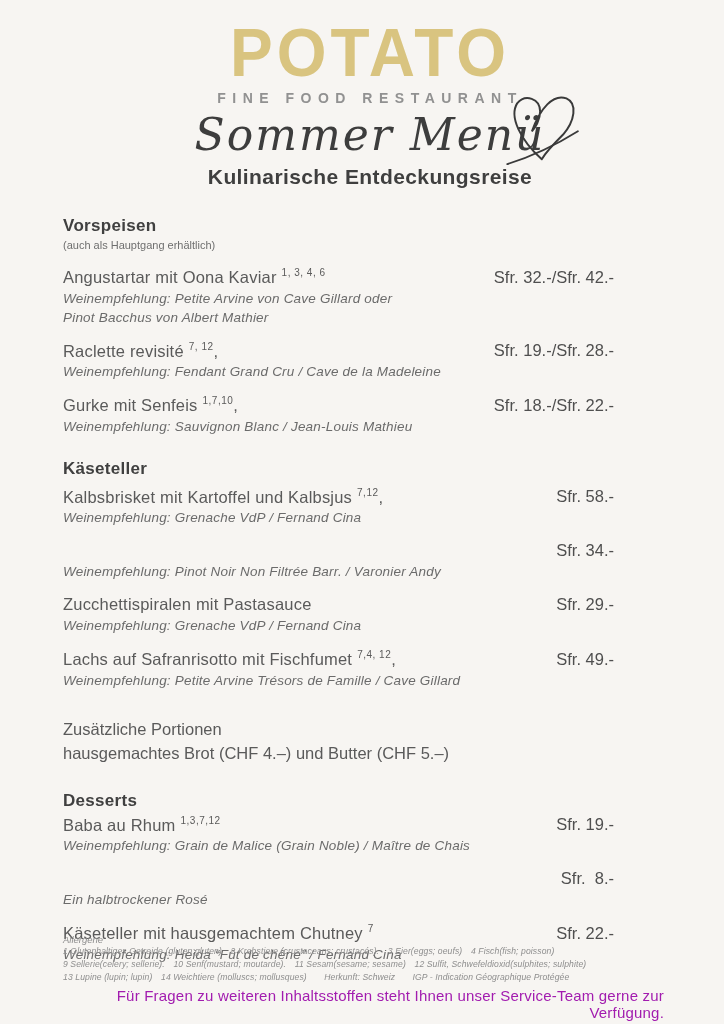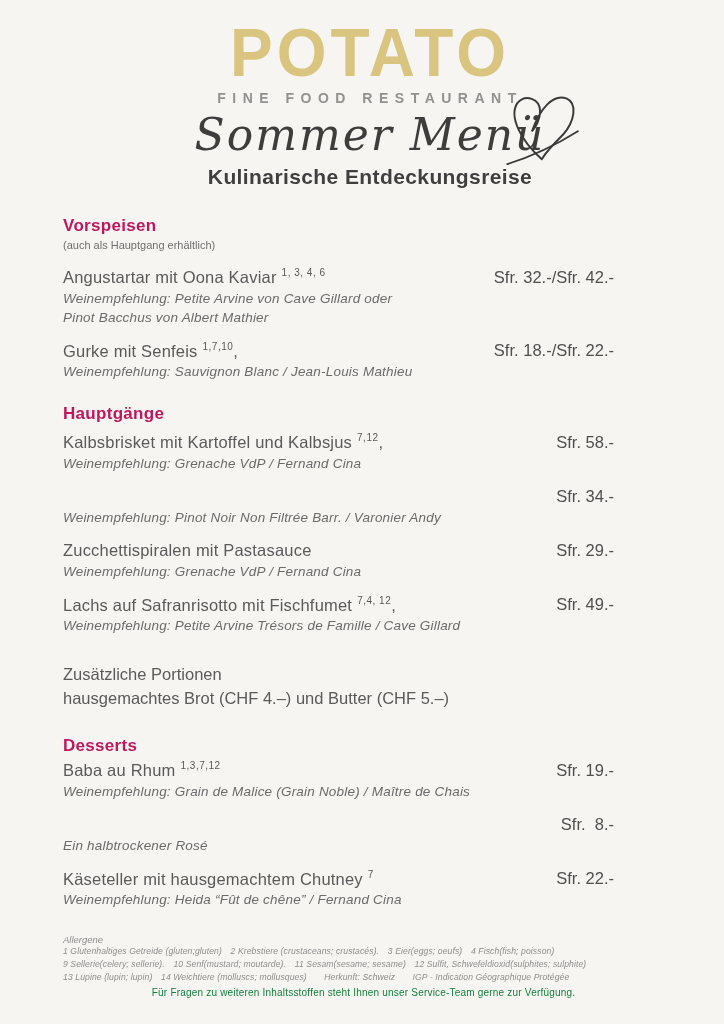--- a/index.html
+++ b/index.html
@@ -32,21 +32,21 @@
   }
   .heart{position:absolute;top:86px;left:496px;}
   .tagline{
     margin-top:2px;font-size:21px;font-weight:700;color:#3f3f3f;
     letter-spacing:0.4px;
   }
 
   
   .menu{margin:27px 118px 0 55px;}
   .section-title{
-    margin:0;font-size:17px;font-weight:700;color:#be185d;letter-spacing:0.3px;
+    margin:0;font-size:17px;font-weight:700;color:#404040;letter-spacing:0.3px;
   }
   .section{margin-top:25px;}
   .section:first-child{margin-top:0;}
   .section-note{font-size:11px;color:#6f6f6f;margin:3px 0 2px;}
   .section-note:empty{display:none;}
   .item{margin-top:16px;}
   .item:first-of-type{margin-top:8px;}
   .row{display:flex;align-items:baseline;}
   .dish{font-size:16.5px;color:#5a5a5a;letter-spacing:0.2px;}
   .dish sup{font-size:10px;color:#5a5a5a;margin-left:5px;letter-spacing:0.5px;text-align:center;}
@@ -54,21 +54,21 @@
   .price{margin-left:auto;font-size:16.5px;color:#4f4f4f;white-space:pre;padding-left:12px;}
   .wine{font-size:13.5px;font-style:italic;color:#6b6b6b;margin-top:4px;letter-spacing:0.2px;}
   .wine:empty{display:none;}
 
   .extras{margin-top:30px;font-size:16.5px;color:#5a5a5a;line-height:1.45;}
 
   
   .footer{position:absolute;left:55px;right:68px;top:934px;}
   .allergen-title{font-size:9.5px;font-style:italic;color:#8e8e8e;}
   .allergen-line{font-size:8.6px;font-style:italic;color:#8e8e8e;line-height:1.5;letter-spacing:0.1px;}
-  .service-note{margin-top:3px;text-align:center;font-size:10px;color:#15803d;letter-spacing:0.2px;}
+  .service-note{margin-top:3px;text-align:right;font-size:15px;color:#a21caf;letter-spacing:0.2px;}
 </style>
 </head>
 <body>
 
 <div class="page">
 
   <div class="header">
     <div class="brand">POTATO</div>
     <div class="brand-sub">FINE FOOD RESTAURANT</div>
     <div class="script-title">Sommer Menü</div>
@@ -89,32 +89,39 @@
 
       <div class="item">
         <div class="row">
           <div class="dish"><span>Angustartar mit Oona Kaviar</span><sup>1, 3, 4, 6</sup><span></span></div>
           <div class="price">Sfr. 32.-/Sfr. 42.-</div>
         </div>
         <div class="wine">Weinempfehlung: Petite Arvine von Cave Gillard oder</div>
         <div class="wine">Pinot Bacchus von Albert Mathier</div>
       </div>
 
+      <div class="item">
+        <div class="row">
+          <div class="dish"><span>Raclette revisité</span><sup>7, 12</sup><span>,</span></div>
+          <div class="price">Sfr. 19.-/Sfr. 28.-</div>
+        </div>
+        <div class="wine">Weinempfehlung: Fendant Grand Cru / Cave de la Madeleine</div>
+      </div>
 
       <div class="item">
         <div class="row">
           <div class="dish"><span>Gurke mit Senfeis</span><sup>1,7,10</sup><span>,</span></div>
           <div class="price">Sfr. 18.-/Sfr. 22.-</div>
         </div>
         <div class="wine">Weinempfehlung: Sauvignon Blanc / Jean-Louis Mathieu</div>
       </div>
     </div>
 
     <div class="section">
-      <h2 class="section-title">Hauptgänge</h2>
+      <h2 class="section-title">Käseteller</h2>
 
       <div class="item">
         <div class="row">
           <div class="dish"><span>Kalbsbrisket mit Kartoffel und Kalbsjus</span><sup>7,12</sup><span>,</span></div>
           <div class="price">Sfr. 58.-</div>
         </div>
         <div class="wine">Weinempfehlung: Grenache VdP / Fernand Cina</div>
       </div>
 
       <div class="item">

